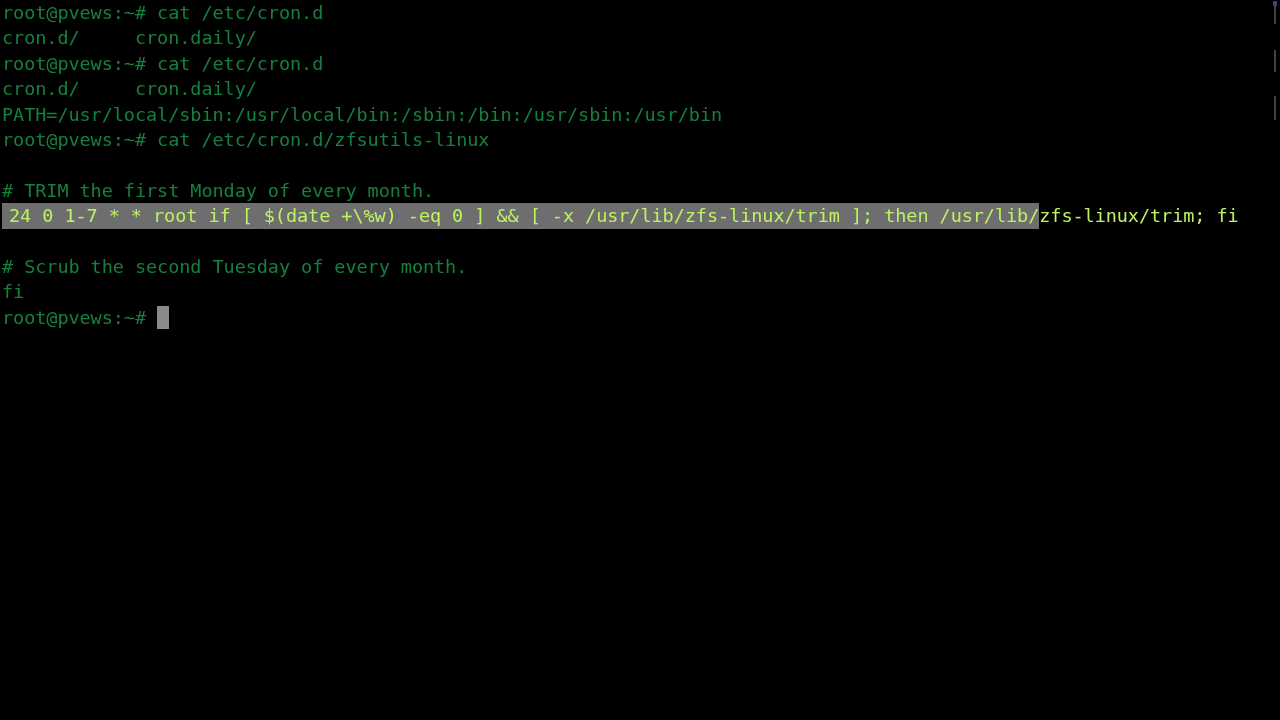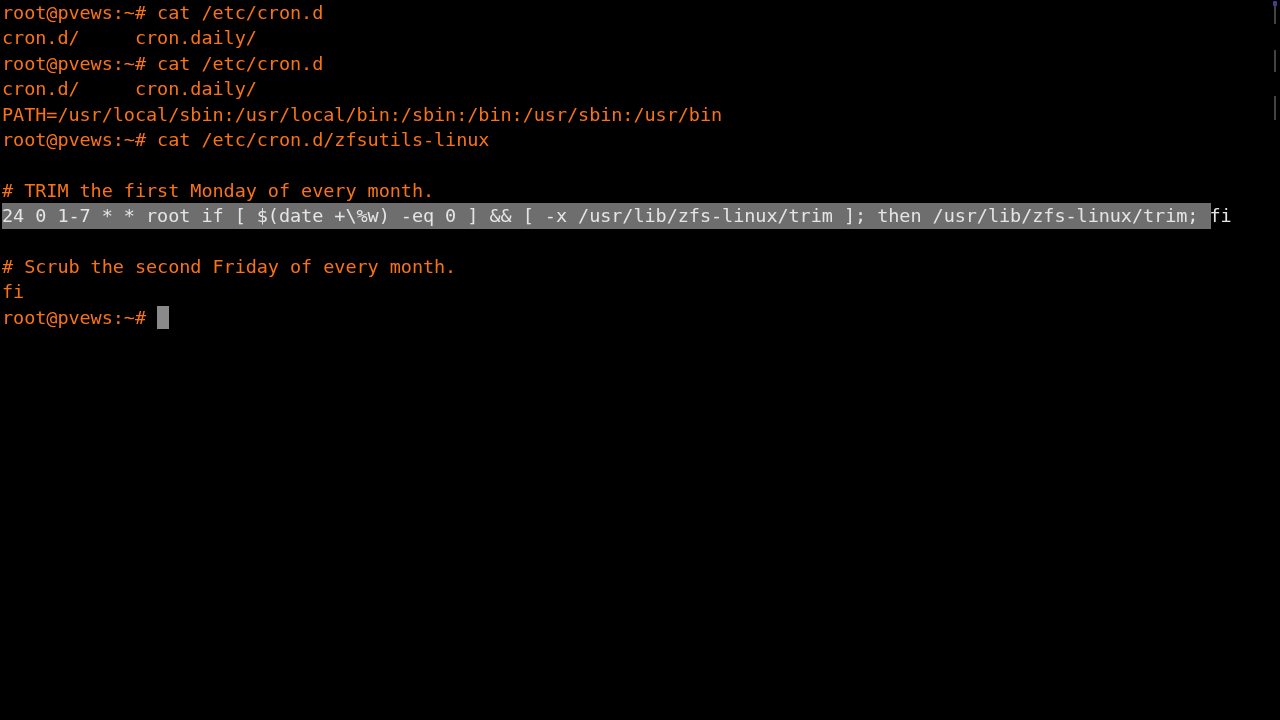--- a/index.html
+++ b/index.html
@@ -34,34 +34,35 @@
     top: 0px;
     width: 1270px;
   }
 
   .line {
     height: 25.4px;
     white-space: pre;
     font-family: "DejaVu Sans Mono", "Liberation Mono", monospace;
     font-size: 18.5px;
     line-height: 25.4px;
-    color: #f97316;
+    color: #15803d;
     letter-spacing: -0.06px;
   }
 
   .line.blank {
     color: transparent;
   }
 
   
   .line.highlight {
     background: #6e6e6e;
-    color: #e5e5e5;
+    color: #bef264;
     display: block;
-    width: 1209px;
+    width: 1030px;
+    padding-left: 7px;
   }
 
   .prompt-line {
     position: relative;
   }
 
   .cursor {
     display: inline-block;
     width: 12.2px;
     height: 23px;
@@ -109,21 +110,21 @@
     <div class="line">root@pvews:~# cat /etc/cron.d</div>
     <div class="line">cron.d/     cron.daily/</div>
     <div class="line">root@pvews:~# cat /etc/cron.d</div>
     <div class="line">cron.d/     cron.daily/</div>
     <div class="line">PATH=/usr/local/sbin:/usr/local/bin:/sbin:/bin:/usr/sbin:/usr/bin</div>
     <div class="line">root@pvews:~# cat /etc/cron.d/zfsutils-linux</div>
     <div class="line blank"></div>
     <div class="line"># TRIM the first Monday of every month.</div>
     <div class="line highlight">24 0 1-7 * * root if [ $(date +\%w) -eq 0 ] &amp;&amp; [ -x /usr/lib/zfs-linux/trim ]; then /usr/lib/zfs-linux/trim; fi</div>
     <div class="line blank"></div>
-    <div class="line"># Scrub the second Friday of every month.</div>
+    <div class="line"># Scrub the second Tuesday of every month.</div>
     <div class="line">fi</div>
 
     <div class="line prompt-line"><span>root@pvews:~# </span><span class="cursor"></span></div>
 
   </div>
 
   <div id="scrollbar">
     <div class="sb-dot"></div>
     <div class="sb-seg s1"></div>
     <div class="sb-seg s2"></div>

